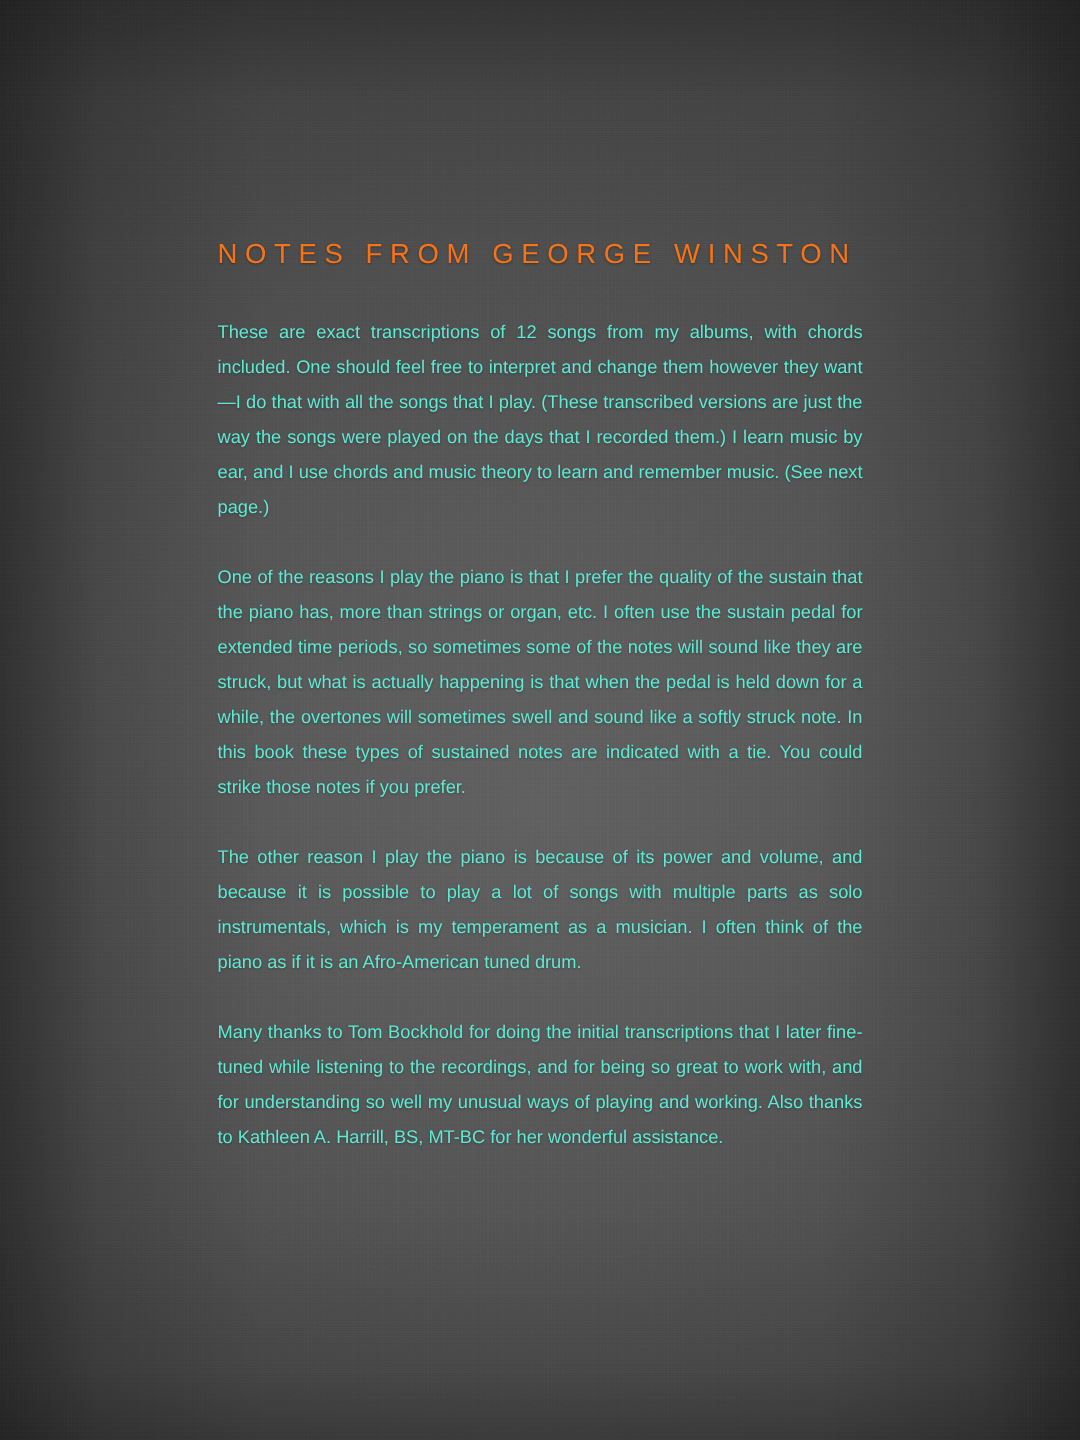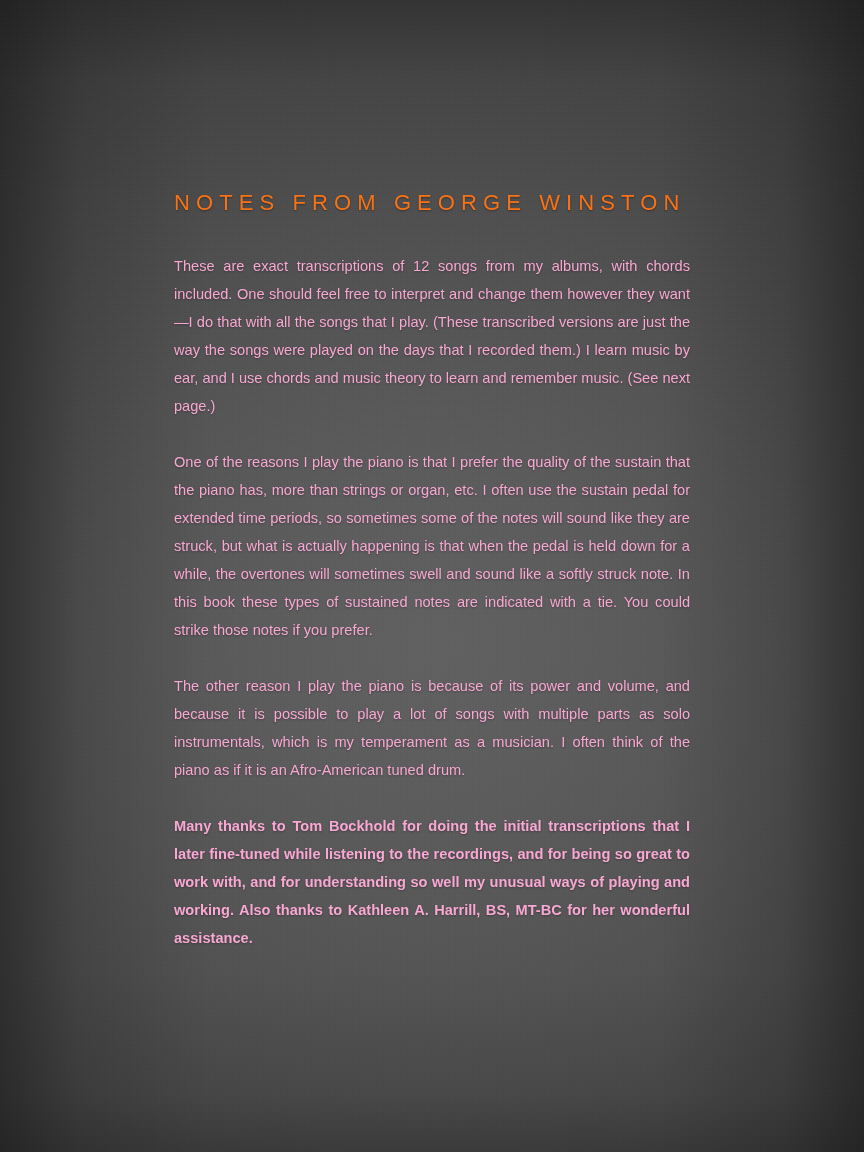--- a/index.html
+++ b/index.html
@@ -97,29 +97,28 @@
     position: absolute;
     left: 0;
     top: 252px;
     width: 516px;
   }
 
   .para {
     margin: 0 0 28px 0;
     font-size: 14.6px;
     line-height: 28px;
-    color: #f9a8d4;
+    color: #5eead4;
     text-align: justify;
     text-justify: inter-word;
     text-shadow: 0 1px 2px rgba(0,0,0,0.30);
   }
 
   .para:last-child {
     margin-bottom: 16px;
-    font-weight: bold;
   }
 </style>
 </head>
 <body>
 
 <div class="page">
 
   <div class="bg-vignette"></div>
   <div class="bg-sides"></div>
   <div class="bg-topbottom"></div>

